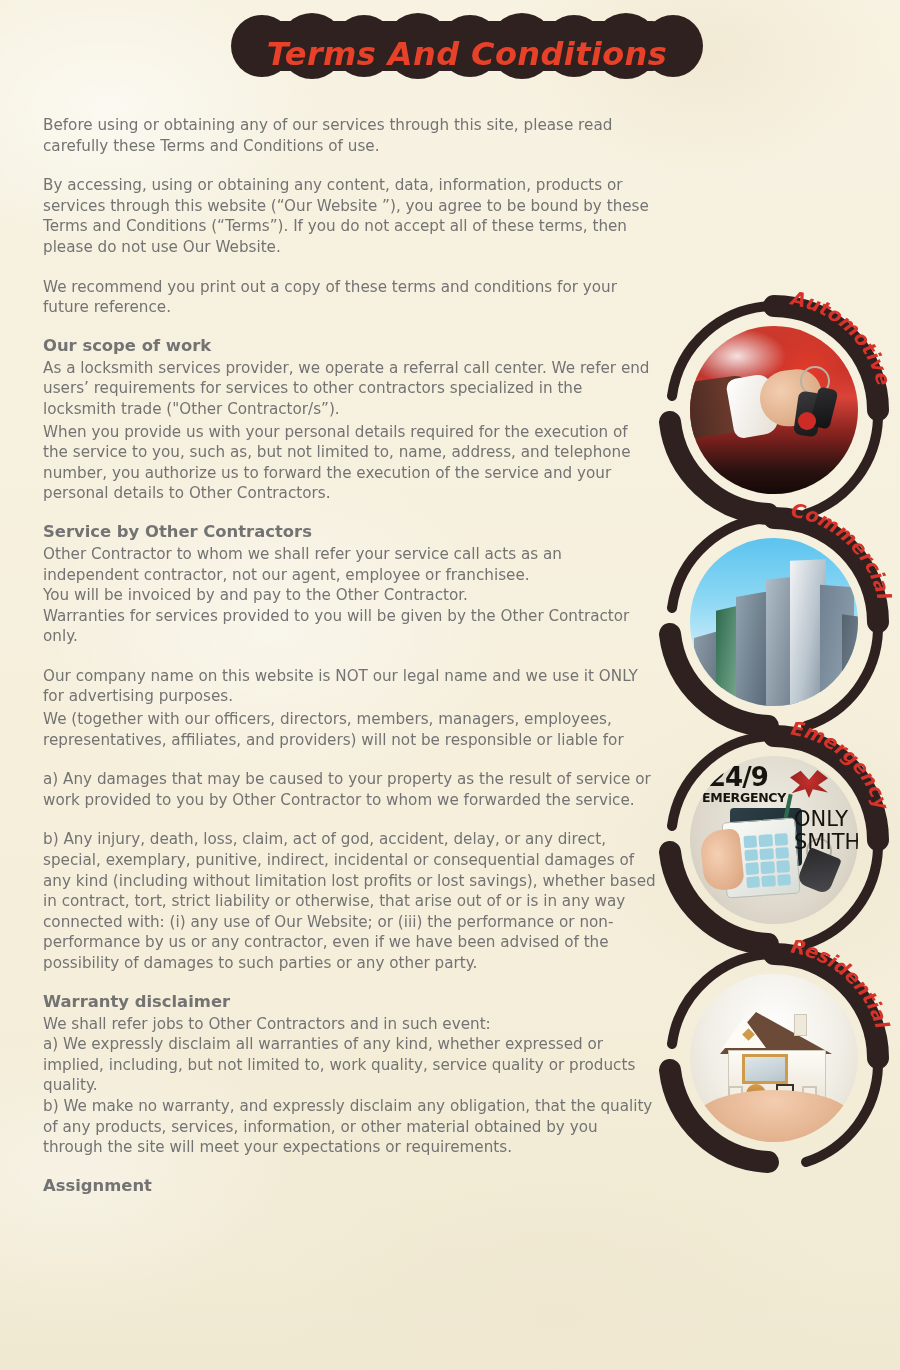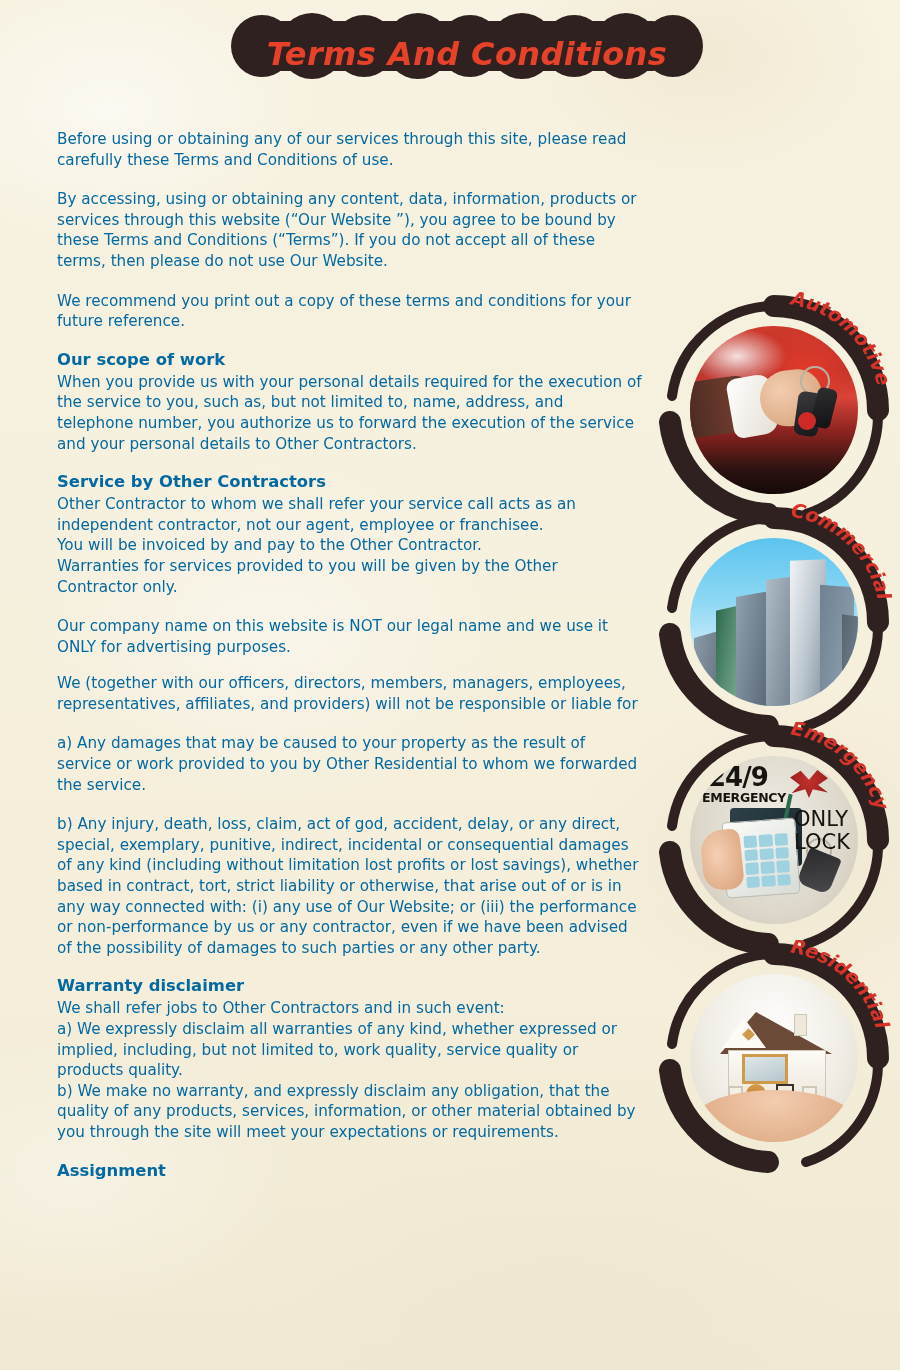--- a/index.html
+++ b/index.html
@@ -73,24 +73,24 @@
 
   
   #content {
     position: absolute;
     left: 41px;
     top: 113px;
     width: 618px;
   }
   .para, .head, .sub {
     font-family: "DejaVu Sans", sans-serif;
-    color: #0369a1;
+    color: #737373;
     font-size: 15.2px;
     line-height: 20.6px;
-    margin: 16px;
+    margin: 2px;
     text-align: left;
   }
   .head {
     font-weight: bold;
     font-size: 16.4px;
     line-height: 22px;
     margin-top: 17px;
     margin-bottom: 1px;
   }
   .gap { margin-top: 19px; }
@@ -357,26 +357,27 @@
   <div class="scallop" style="left:362px; top:0px;  width:66px; height:66px;"></div>
   <div class="scallop" style="left:412px; top:2px;  width:60px; height:62px;"></div>
   <div id="title-text">Terms And Conditions</div>
 </div>
 
 <div id="content">
     <div class="para">Before using or obtaining any of our services through this site, please read carefully these Terms and Conditions of use.</div>
     <div class="para gap">By accessing, using or obtaining any content, data, information, products or services through this website (“Our Website ”), you agree to be bound by these Terms and Conditions (“Terms”). If you do not accept all of these terms, then please do not use Our Website.</div>
     <div class="para gap">We recommend you print out a copy of these terms and conditions for your future reference.</div>
     <div class="head">Our scope of work</div>
+    <div class="para tight">As a locksmith services provider, we operate a referral call center. We refer end users’ requirements for services to other contractors specialized in the locksmith trade ("Other Contractor/s”).</div>
     <div class="para tight">When you provide us with your personal details required for the execution of the service to you, such as, but not limited to, name, address, and telephone number, you authorize us to forward the execution of the service and your personal details to Other Contractors.</div>
     <div class="head">Service by Other Contractors</div>
     <div class="para tight">Other Contractor to whom we shall refer your service call acts as an independent contractor, not our agent, employee or franchisee.<br>You will be invoiced by and pay to the Other Contractor.<br>Warranties for services provided to you will be given by the Other Contractor only.</div>
     <div class="para gap">Our company name on this website is NOT our legal name and we use it ONLY for advertising purposes.</div>
     <div class="para tight">We (together with our officers, directors, members, managers, employees, representatives, affiliates, and providers) will not be responsible or liable for</div>
-    <div class="para gap">a) Any damages that may be caused to your property as the result of service or work provided to you by Other Residential to whom we forwarded the service.</div>
+    <div class="para gap">a) Any damages that may be caused to your property as the result of service or work provided to you by Other Contractor to whom we forwarded the service.</div>
     <div class="para gap">b) Any injury, death, loss, claim, act of god, accident, delay, or any direct, special, exemplary, punitive, indirect, incidental or consequential damages of any kind (including without limitation lost profits or lost savings), whether based in contract, tort, strict liability or otherwise, that arise out of or is in any way connected with: (i) any use of Our Website; or (iii) the performance or non-performance by us or any contractor, even if we have been advised of the possibility of damages to such parties or any other party.</div>
     <div class="head">Warranty disclaimer</div>
     <div class="para tight">We shall refer jobs to Other Contractors and in such event:<br>a) We expressly disclaim all warranties of any kind, whether expressed or implied, including, but not limited to, work quality, service quality or products quality.<br>b) We make no warranty, and expressly disclaim any obligation, that the quality of any products, services, information, or other material obtained by you through the site will meet your expectations or requirements.</div>
     <div class="head">Assignment</div>
   </div>
 
 <div id="badges">
 
   <div class="badge b0">
     <svg class="ring-svg" width="236" height="236" viewBox="0 0 236 236">
@@ -462,21 +463,21 @@
             <i></i>
         </div>
       </div>
       <div class="fingers"></div>
       <div class="keys2ring"></div>
       <div class="keys2"></div>
       <div class="t247">24/9</div>
       <div class="temer">EMERGENCY</div>
       <div class="tlock">
         <span>ONLY</span><br>
-        <span>LOCK</span>
+        <span>SMITH</span>
       </div>
     </div>
     <svg class="ring-label" viewBox="0 0 236 236">
       <defs>
           <path id="lp2" d="M 131 12 A 106 106 0 0 1 224 118" fill="none"></path>
         </defs>
       <text font-family="DejaVu Sans, sans-serif" font-size="19.5" font-weight="bold" font-style="italic" fill="#d7332a">
         <textPath href="#lp2" startOffset="2%">Emergency</textPath>
       </text>
     </svg>

